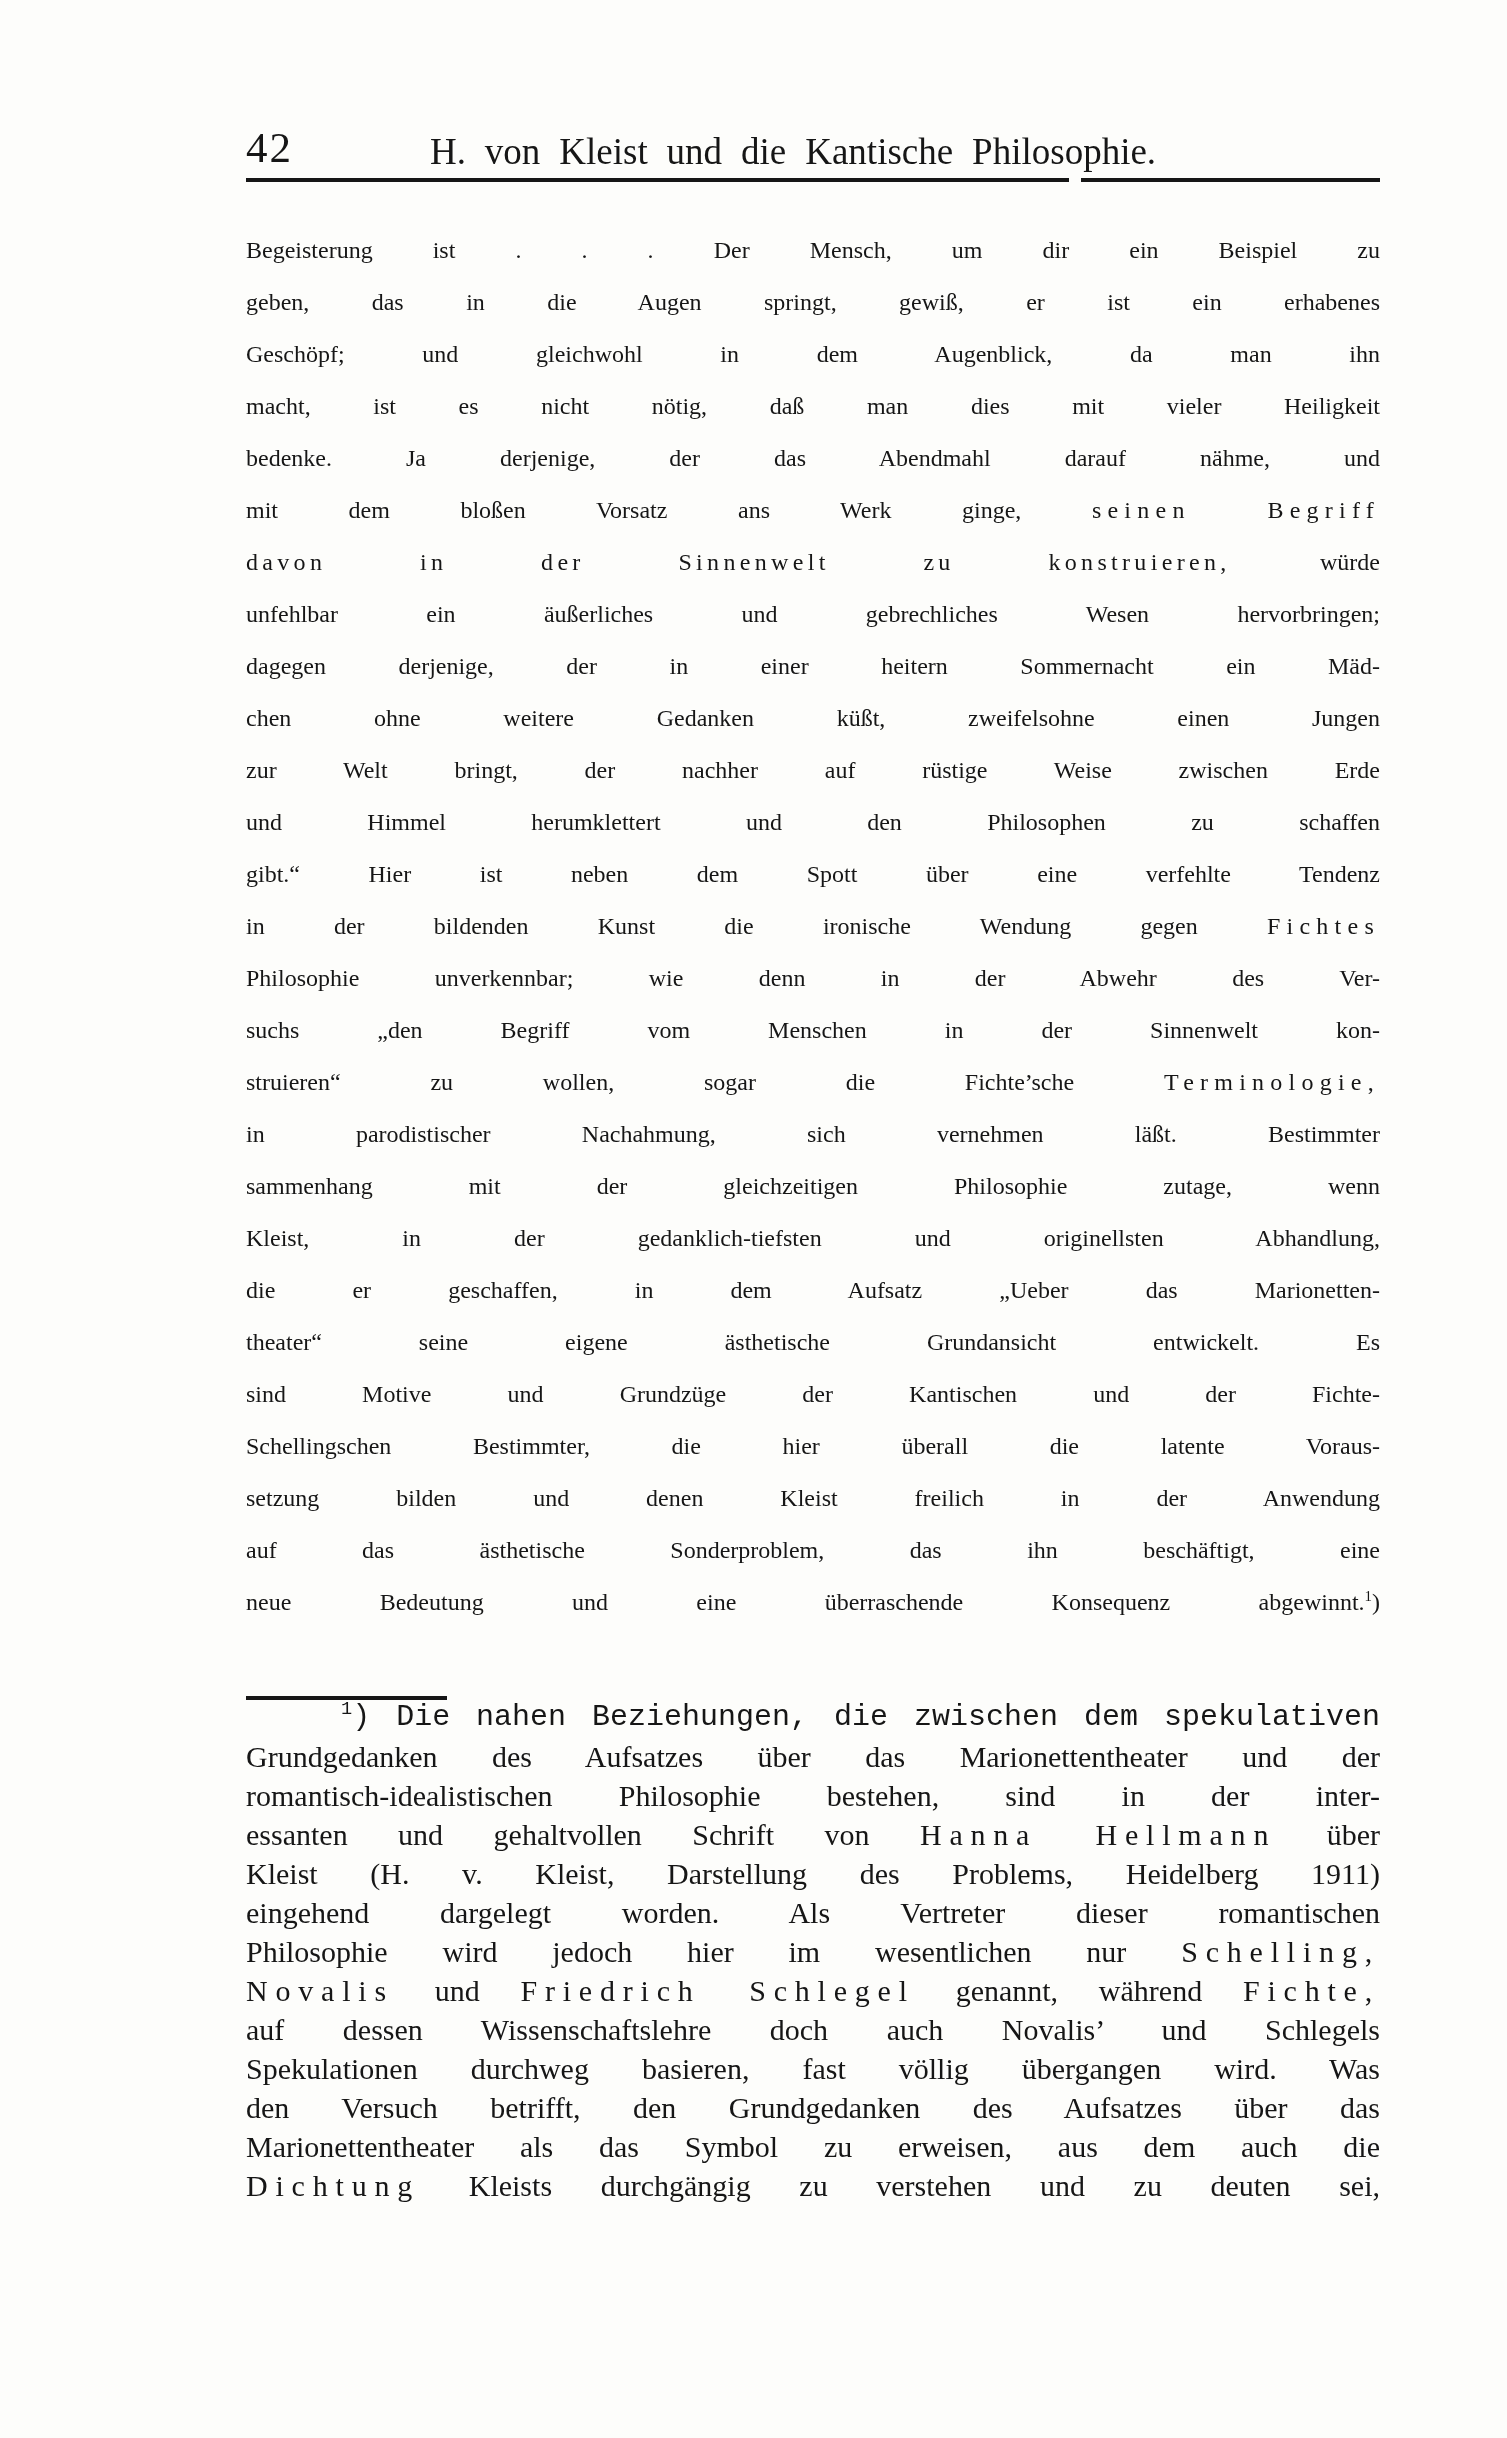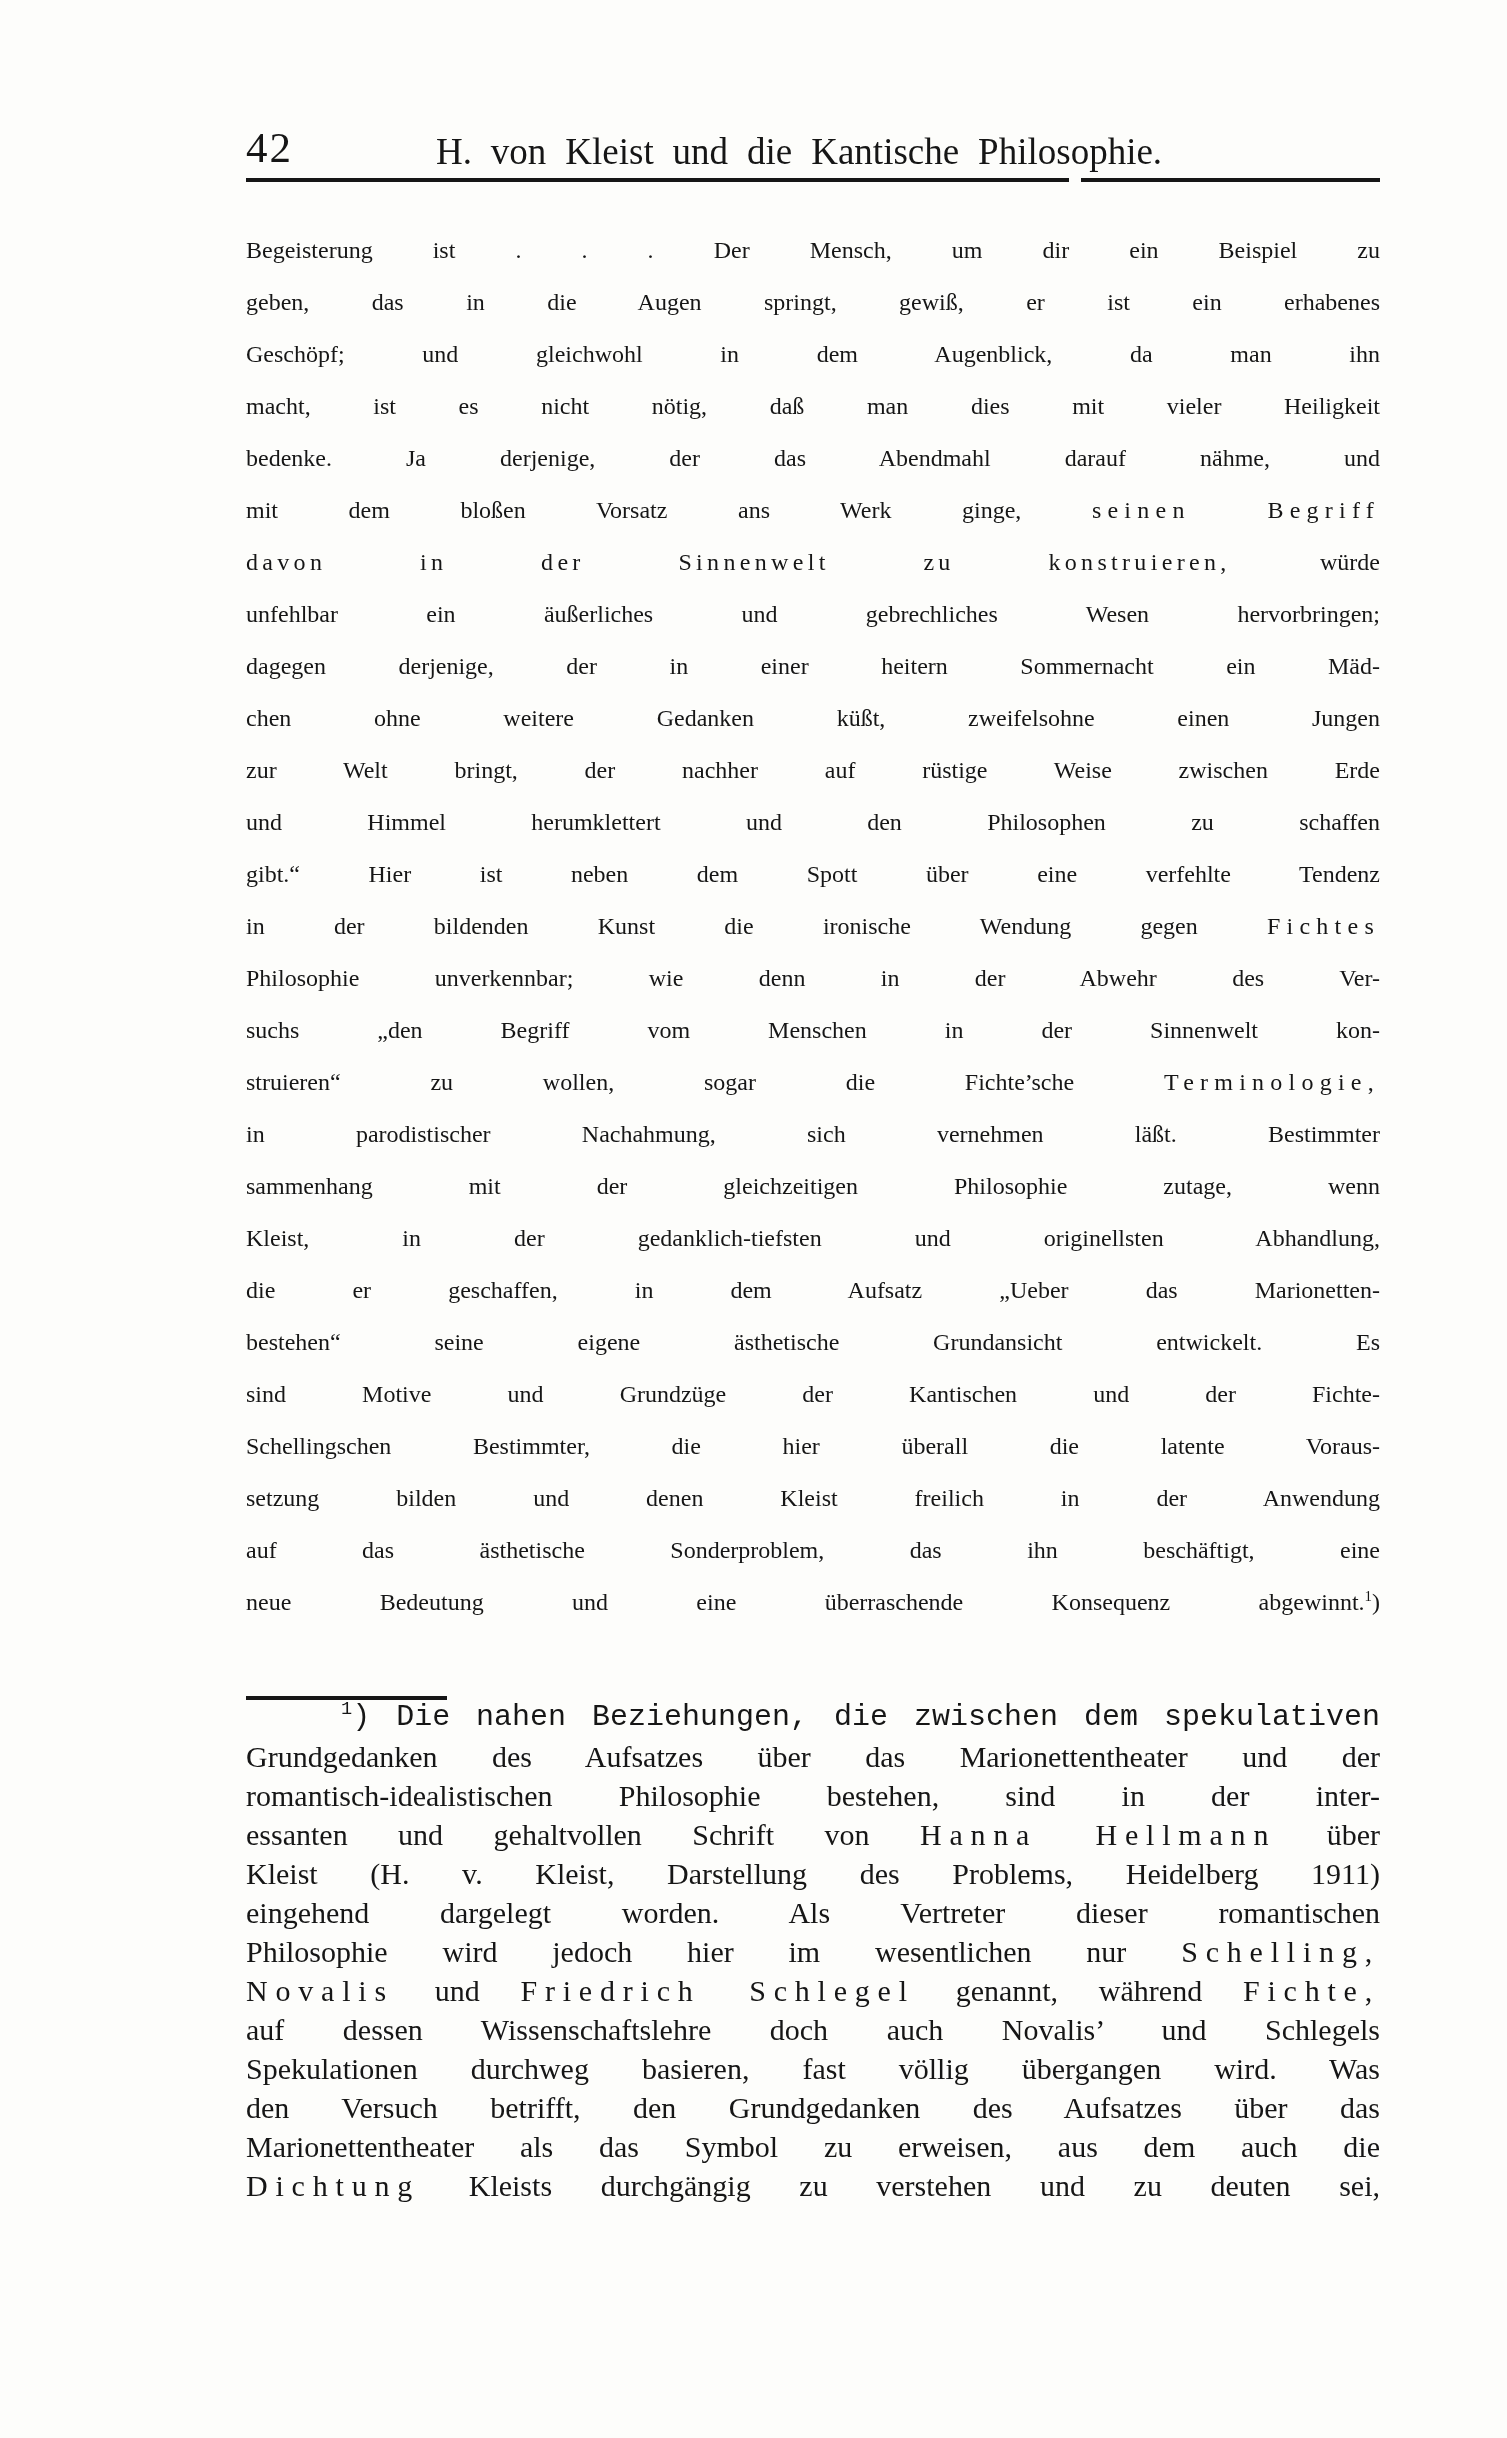--- a/index.html
+++ b/index.html
@@ -9,21 +9,21 @@
     background:#fdfdfb;
     font-family:"Liberation Serif","DejaVu Serif",serif;
     color:#161616;
     overflow:hidden;
   }
   .pagenum{
     position:absolute;left:246px;top:126px;
     font-size:43px;line-height:43px;letter-spacing:1.9px;
   }
   .runtitle{
-    position:absolute;left:232px;top:132px;width:1134px;
+    position:absolute;left:226px;top:132px;width:1134px;
     font-size:37px;line-height:39px;text-align:center;word-spacing:9.7px;
   }
   .headrule{
     position:absolute;left:246px;top:178px;width:1134px;height:3.9px;
     background:linear-gradient(90deg,#161616 0,#161616 823px,transparent 823px,transparent 835px,#161616 835px,#161616 100%);
   }
   .bodytext{
     position:absolute;left:246px;top:224px;width:1134px;
     font-size:24px;
   }
@@ -74,21 +74,21 @@
       <div class="bline"><span>und Himmel herumklettert und den Philosophen zu schaffen</span></div>
       <div class="bline"><span>gibt.“  Hier ist neben dem Spott über eine verfehlte Tendenz</span></div>
       <div class="bline"><span>in der bildenden Kunst die ironische Wendung gegen </span><span class="sp">Fichtes</span></div>
       <div class="bline"><span>Philosophie unverkennbar; wie denn in der Abwehr des Ver-</span></div>
       <div class="bline"><span>suchs „den Begriff vom Menschen in der Sinnenwelt kon-</span></div>
       <div class="bline"><span>struieren“ zu wollen, sogar die Fichte’sche </span><span class="sp">Terminologie,</span></div>
       <div class="bline"><span>in parodistischer Nachahmung, sich vernehmen läßt.  Bestimmter</span></div>
       <div class="bline"><span>sammenhang mit der gleichzeitigen Philosophie zutage, wenn</span></div>
       <div class="bline"><span>Kleist, in der gedanklich-tiefsten und originellsten Abhandlung,</span></div>
       <div class="bline"><span>die er geschaffen, in dem Aufsatz „Ueber das Marionetten-</span></div>
-      <div class="bline"><span>bestehen“ seine eigene ästhetische Grundansicht entwickelt.  Es</span></div>
+      <div class="bline"><span>theater“ seine eigene ästhetische Grundansicht entwickelt.  Es</span></div>
       <div class="bline"><span>sind Motive und Grundzüge der Kantischen und der Fichte-</span></div>
       <div class="bline"><span>Schellingschen Bestimmter, die hier überall die latente Voraus-</span></div>
       <div class="bline"><span>setzung bilden und denen Kleist freilich in der Anwendung</span></div>
       <div class="bline"><span>auf das ästhetische Sonderproblem, das ihn beschäftigt, eine</span></div>
       <div class="bline"><span>neue Bedeutung und eine überraschende Konsequenz abgewinnt.</span><sup>1</sup><span>)</span></div>
     </div>
 
   <div class="fnrule"></div>
 
   <div class="fntext">

